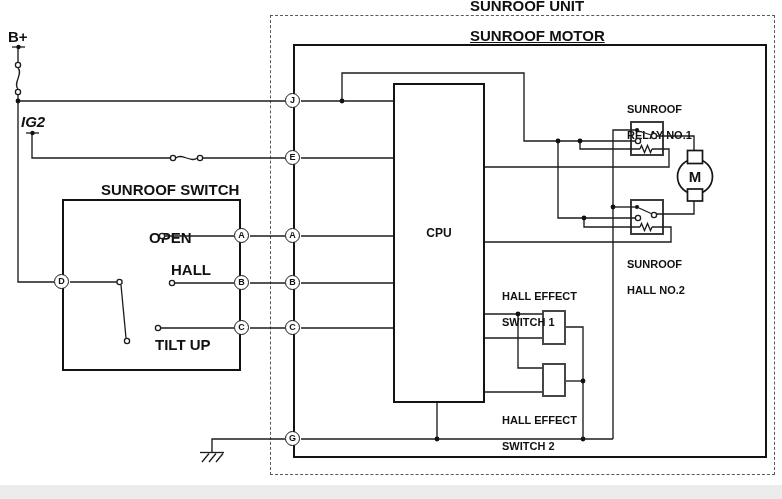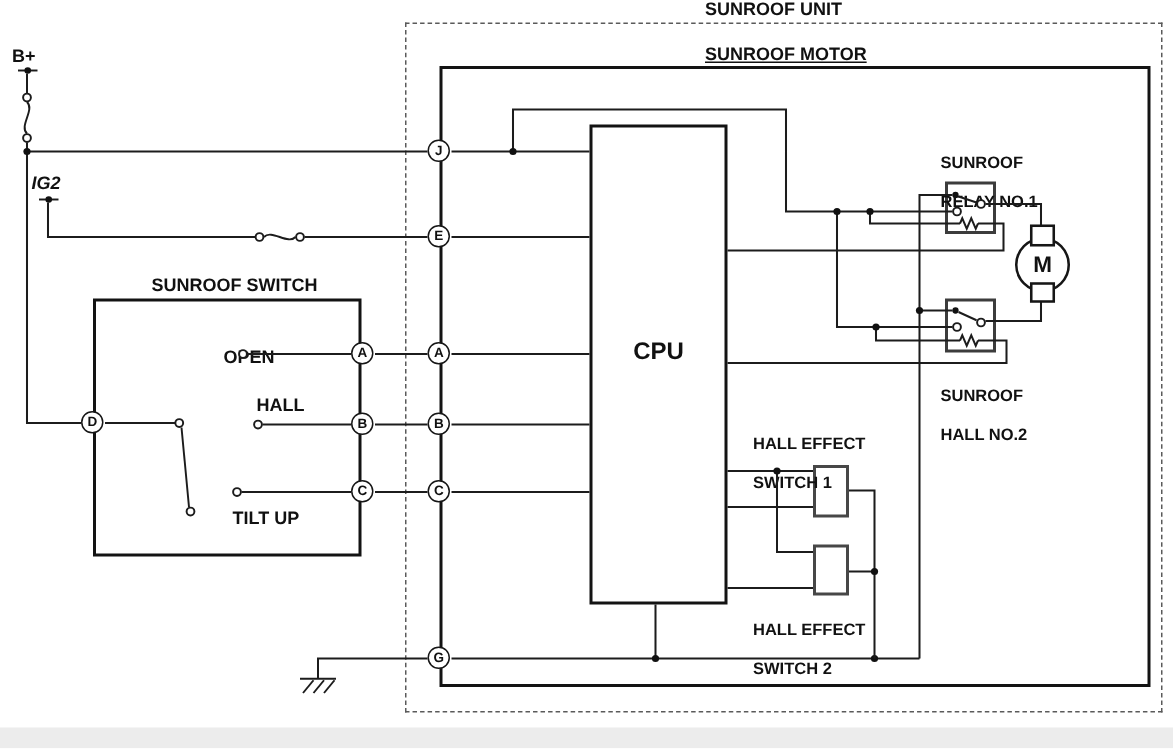--- a/index.html
+++ b/index.html
@@ -1,40 +1,40 @@
 <!DOCTYPE html>
 <html><head>
 <meta charset="utf-8">
 <style>
   html,body{margin:0;padding:0;background:#fff;}
   #stage{
     position:relative;width:782px;height:499px;background:#ffffff;overflow:hidden;
     font-family:"Liberation Sans","DejaVu Sans",sans-serif;color:#111;
   }
-  .lbl{position:absolute;font-size:12px;font-weight:bold;white-space:nowrap;line-height:12px;}
+  .lbl{position:absolute;font-size:15px;font-weight:bold;white-space:nowrap;line-height:12px;}
   .lbl2{position:absolute;font-size:11px;font-weight:bold;white-space:pre-line;line-height:13px;}
   .box{position:absolute;background:transparent;}
   #unit-box{border:1.5px dashed #5a5a5a;}
   #motor-box{border:2px solid #131313;}
   #switch-box{border:2.5px solid #131313;}
   #cpu-box{border:2px solid #131313;}
   .relay-box{border:2px solid #3c3c3c;}
   .hall-box{border:2px solid #474747;}
   .pin{
     position:absolute;width:13px;height:13px;border:1.6px solid #161616;border-radius:50%;
     background:#fff;font-size:9px;font-weight:bold;text-align:center;line-height:13px;z-index:5;
   }
   svg{position:absolute;left:0;top:0;z-index:2;}
   .wire{stroke:#1c1c1c;stroke-width:1.35;fill:none;}
   .sym{stroke:#1c1c1c;stroke-width:1.3;fill:none;}
   .dot{fill:#111;stroke:none;}
   .contact{fill:#fff;stroke:#1c1c1c;stroke-width:1.3;}
   .whitefill{fill:#fff;stroke:#161616;stroke-width:1.7;}
   #bottom-bar{position:absolute;left:0;top:485px;width:782px;height:14px;background:#ececec;}
-  .cpu-lbl{position:absolute;left:393px;top:226px;width:92px;text-align:center;font-size:16px;font-weight:bold;}
+  .cpu-lbl{position:absolute;left:393px;top:226px;width:92px;text-align:center;font-size:12px;font-weight:bold;}
   .m-lbl{position:absolute;left:686px;top:168px;width:18px;text-align:center;font-size:15px;font-weight:bold;z-index:6;}
 </style>
 </head>
 <body>
 
 <div id="stage">
 
   <svg width="782" height="499" viewBox="0 0 782 499">
 
     <g>

